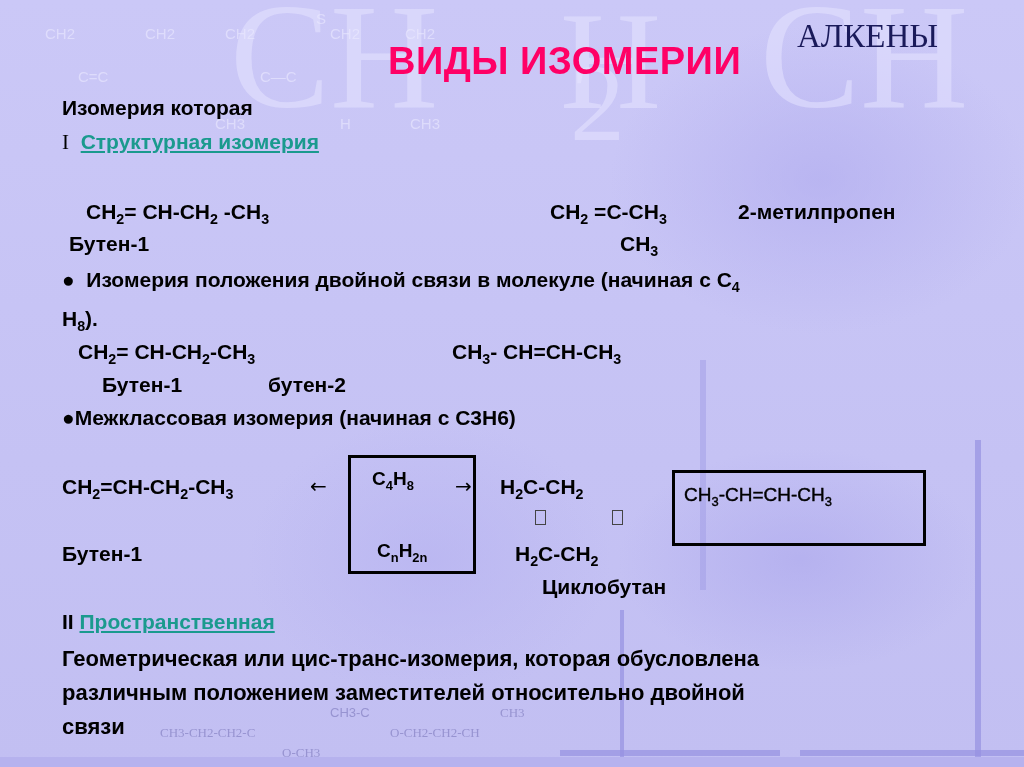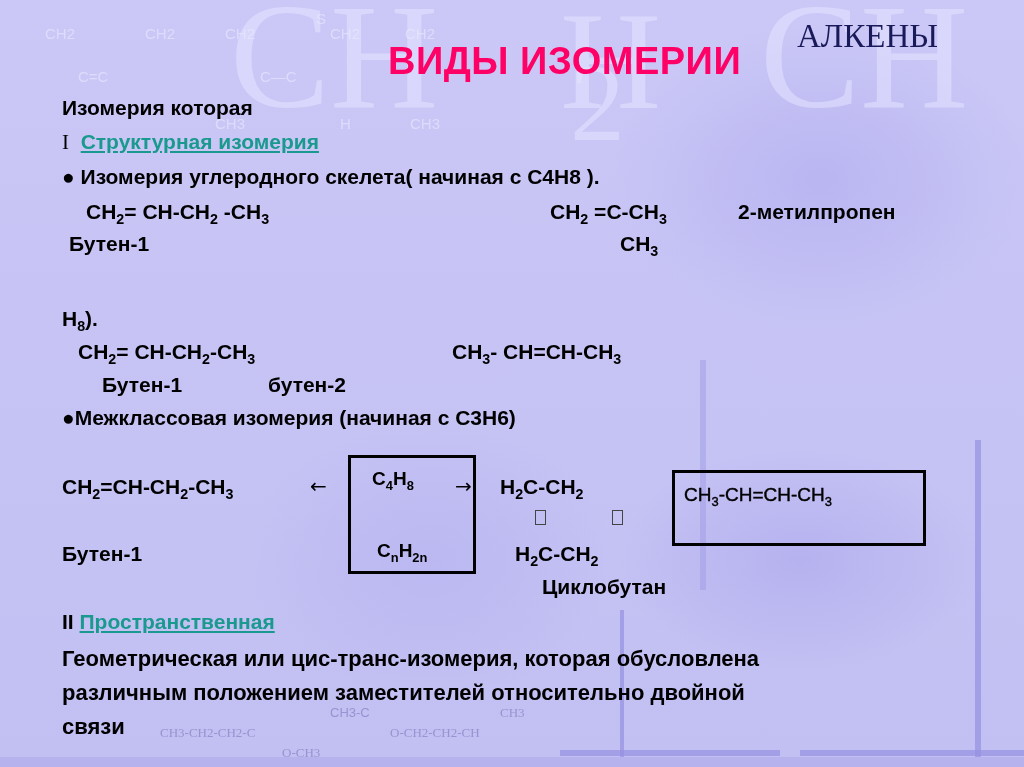--- a/index.html
+++ b/index.html
@@ -82,36 +82,36 @@
   <div class="abs corner">АЛКЕНЫ</div>
   <div class="abs title">ВИДЫ ИЗОМЕРИИ</div>
 
   <div class="abs t" style="left:62px; top:96px;">Изомерия которая</div>
 
   <div class="abs t" style="left:62px; top:130px;">
     <span class="roman">I</span>&nbsp;
     <span class="link">Структурная изомерия</span>
   </div>
 
-  <div class="abs t" style="left:62px; top:165px;">
-    <span>●</span>
-    <span>Изомерия углеродного скелета( начиная с C4H8 ).</span>
-  </div>
   <div class="abs t" style="left:86px; top:200px;">
     <span>CH</span><sub>2</sub><span>= CH-CH</span><sub>2</sub><span> -CH</span><sub>3</sub>
   </div>
   <div class="abs t" style="left:550px; top:200px;">
     <span>CH</span><sub>2</sub><span> =C-CH</span><sub>3</sub>
   </div>
   <div class="abs t" style="left:738px; top:200px;">2-метилпропен</div>
   <div class="abs t" style="left:69px; top:232px;">Бутен-1</div>
   <div class="abs t" style="left:620px; top:232px;">
     <span>CH</span><sub>3</sub>
   </div>
 
+  <div class="abs t" style="left:62px; top:268px;">
+    <span>●</span>&nbsp;
+    <span>Изомерия положения двойной связи в молекуле (начиная с C</span><sub>4</sub>
+  </div>
   <div class="abs t" style="left:62px; top:307px;">
     <span>H</span><sub>8</sub><span>).</span>
   </div>
   <div class="abs t" style="left:78px; top:340px;">
     <span>CH</span><sub>2</sub><span>= CH-CH</span><sub>2</sub><span>-CH</span><sub>3</sub>
   </div>
   <div class="abs t" style="left:452px; top:340px;">
     <span>CH</span><sub>3</sub><span>- CH=CH-CH</span><sub>3</sub>
   </div>
   <div class="abs t" style="left:102px; top:373px;">Бутен-1</div>

